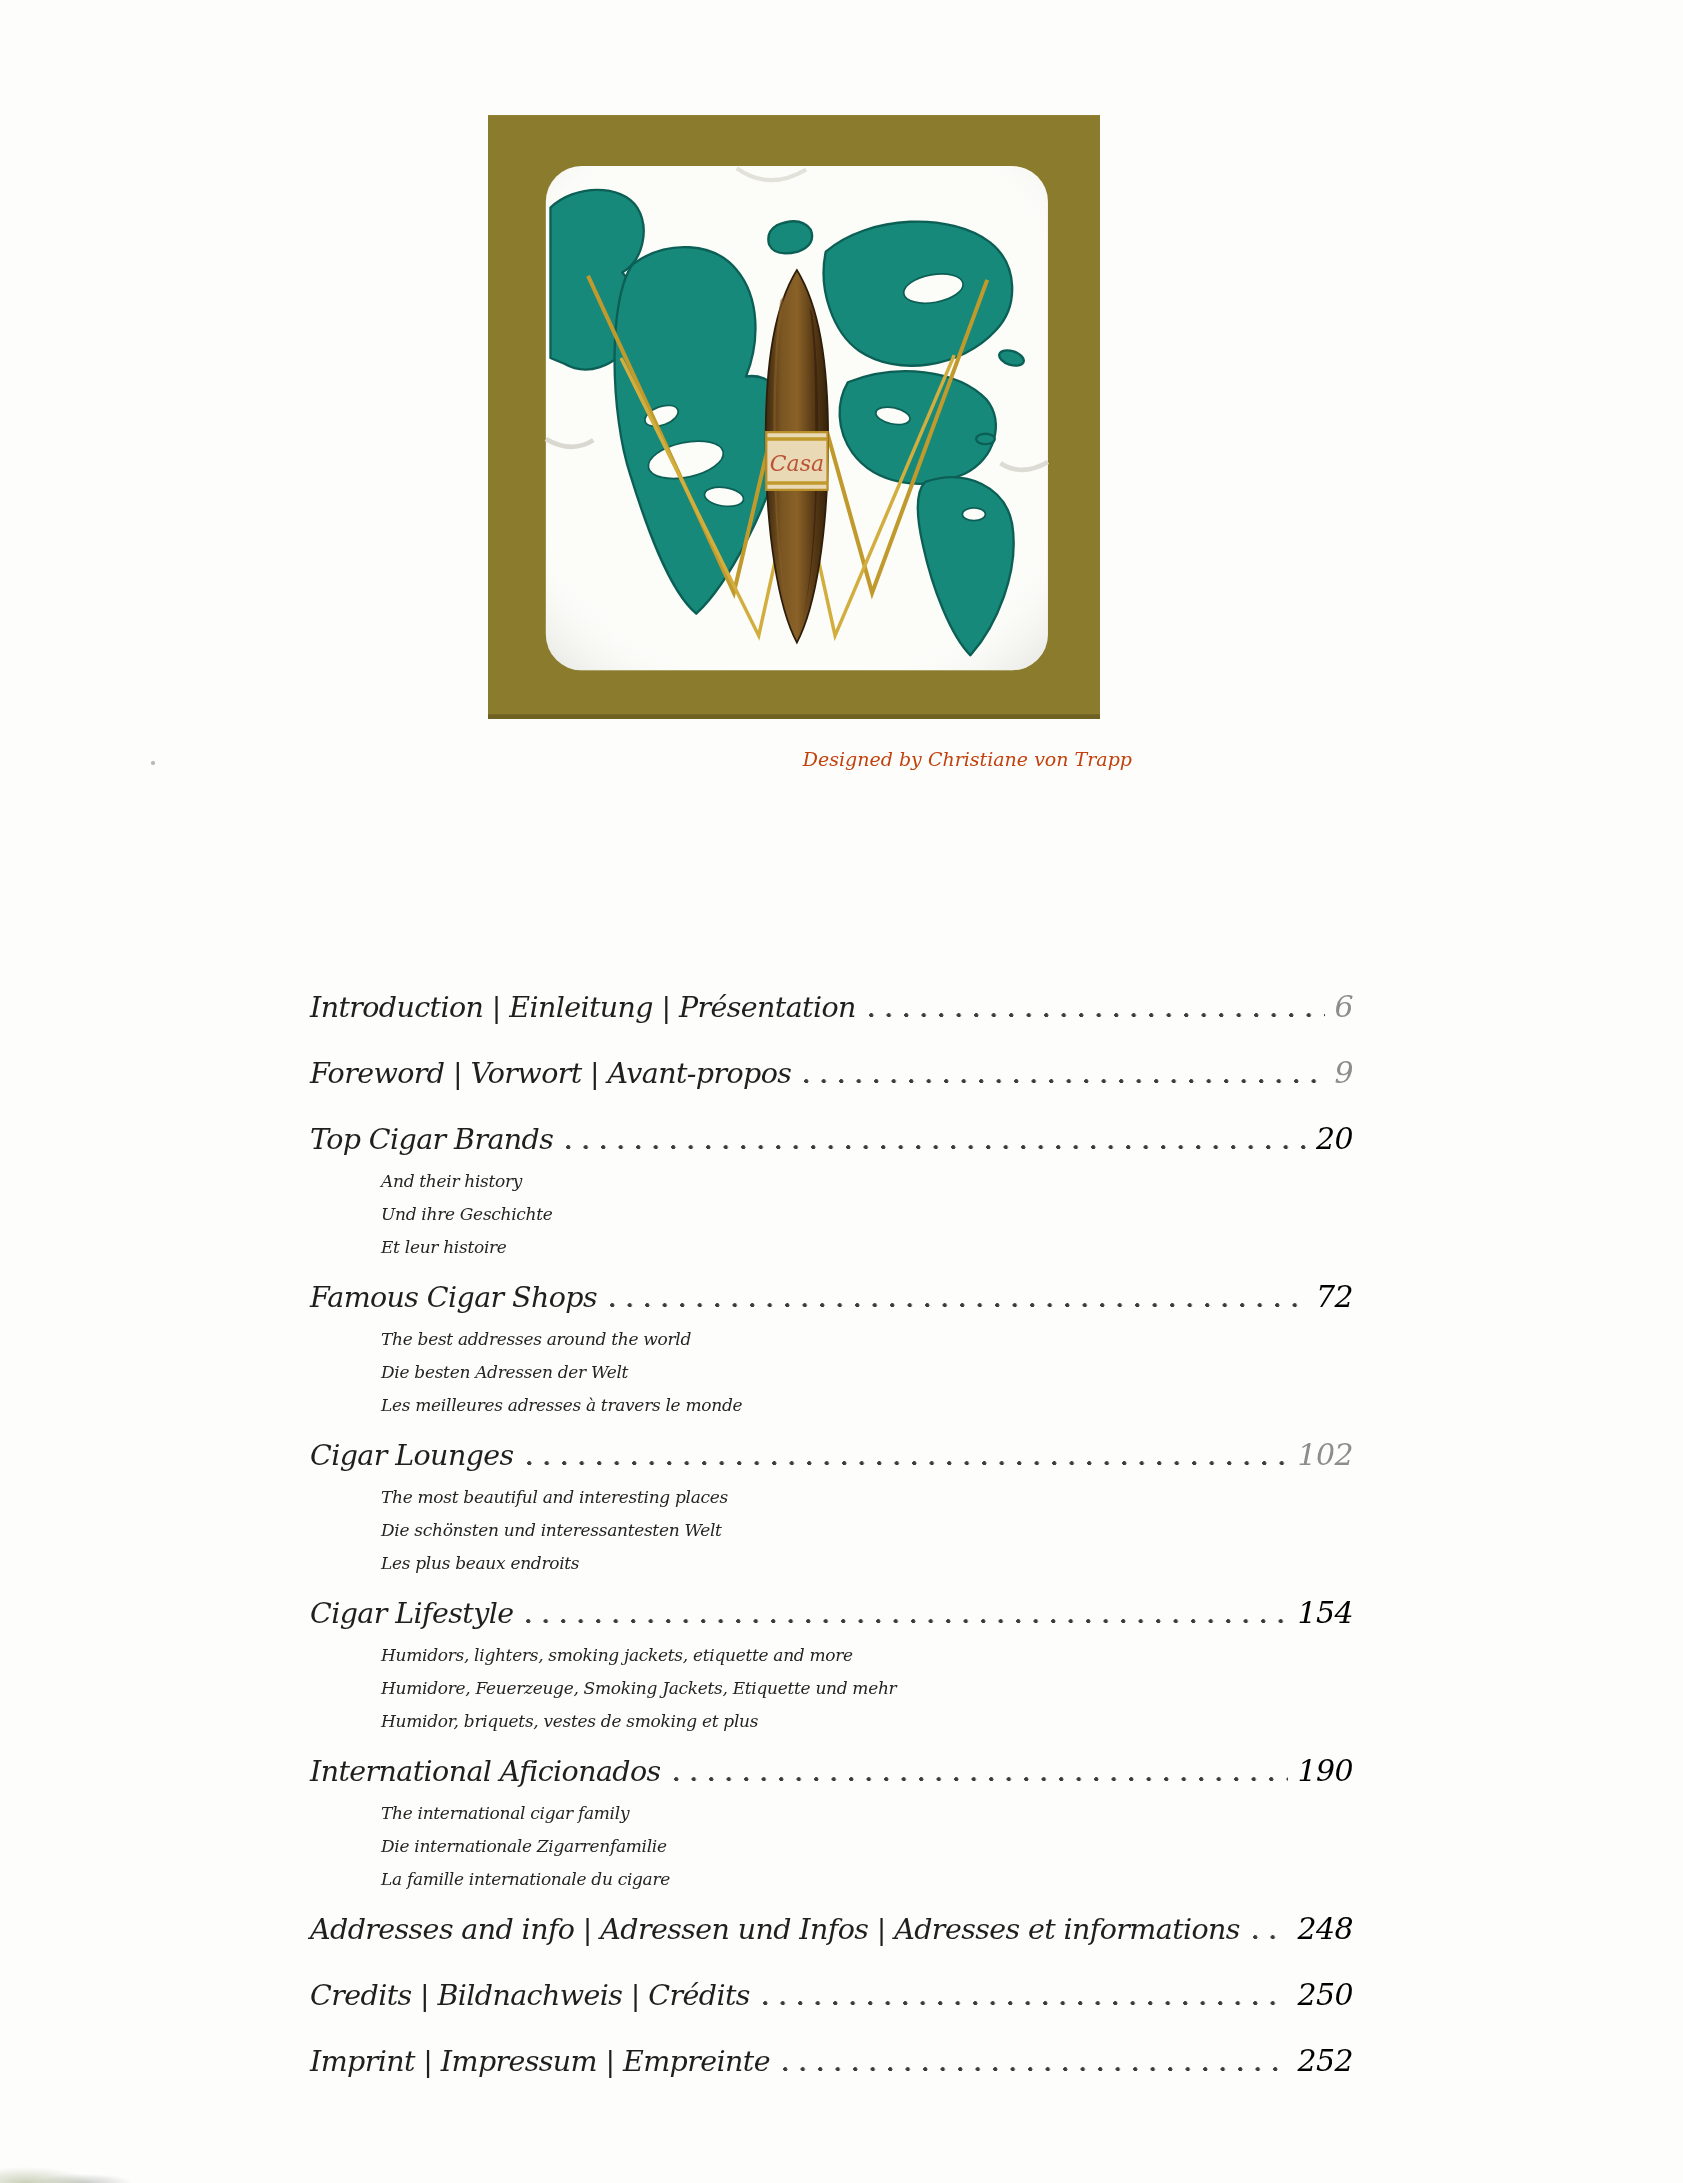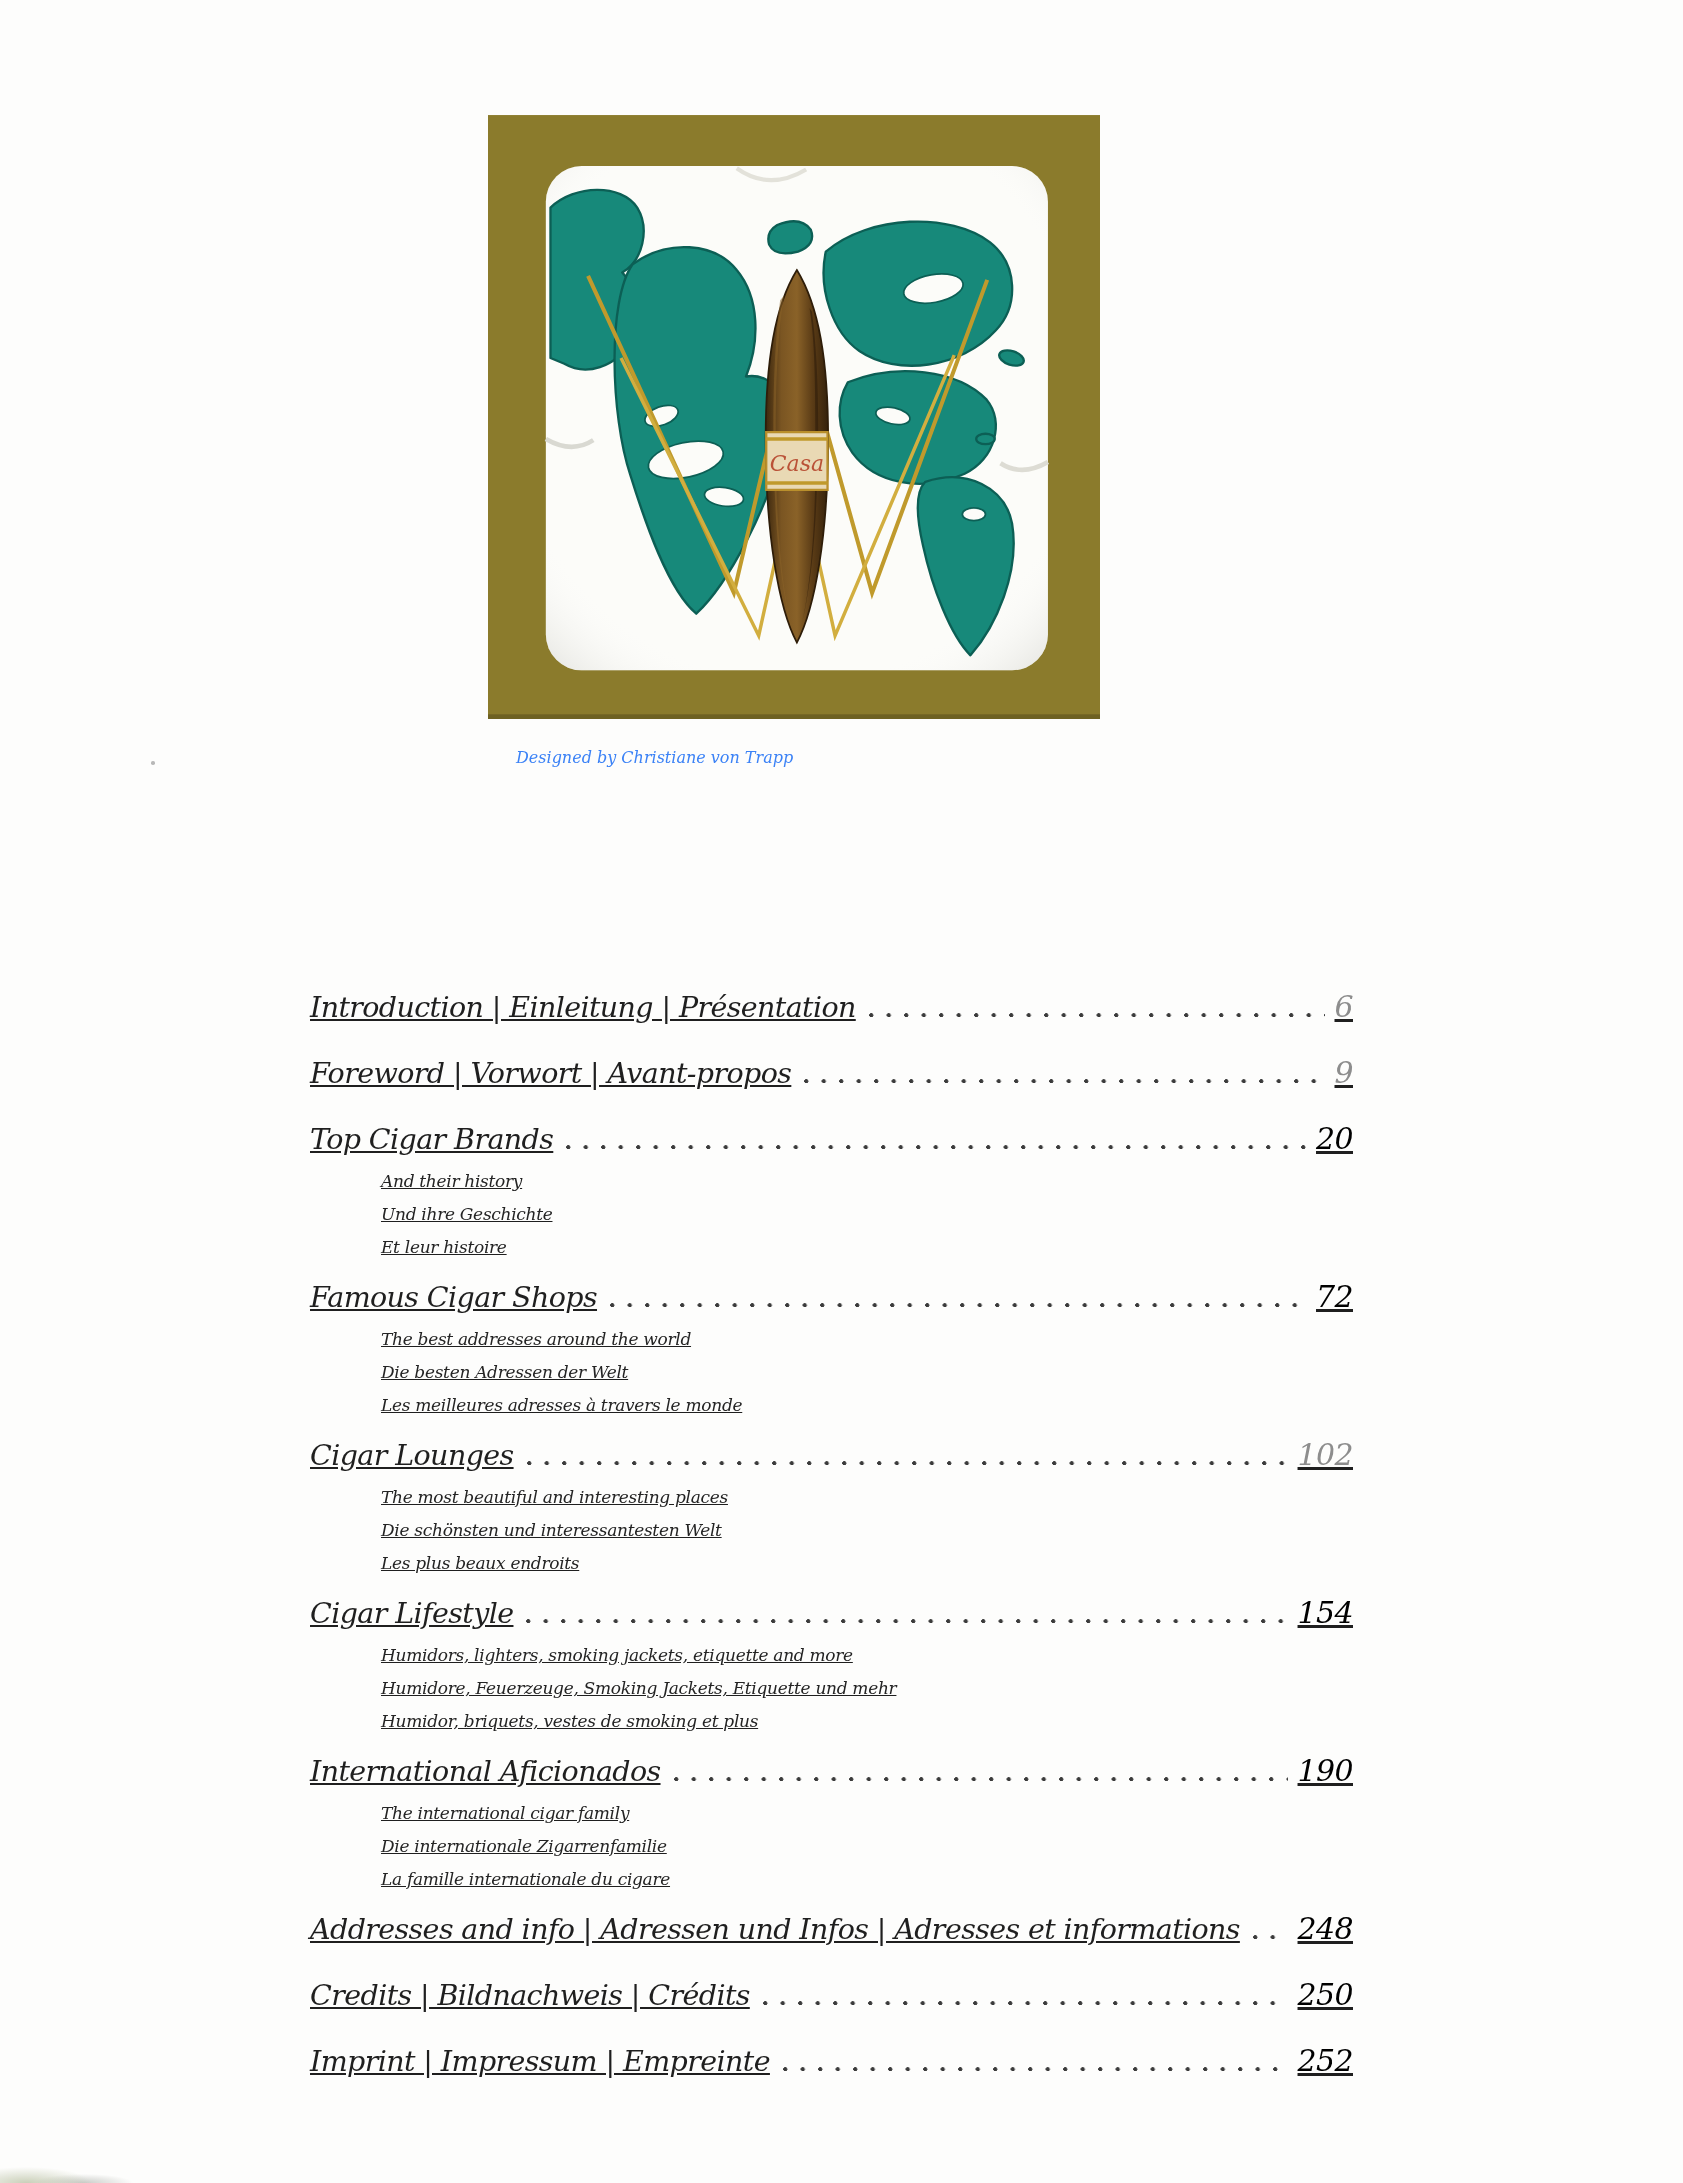--- a/index.html
+++ b/index.html
@@ -10,29 +10,29 @@
     font-style:italic;color:#1f1f1f;
   }
   
   .artwork{
     position:absolute;left:488px;top:113px;width:612px;height:608px;margin:0;
   }
   .artwork svg{display:block;width:100%;height:100%;}
   
   .caption{
     position:absolute;left:516px;top:748px;width:616px;
-    text-align:left;font-size:16px;letter-spacing:0px;color:#3b82f6;
+    text-align:right;font-size:19px;letter-spacing:0px;color:#c2410c;
   }
   .artifact-dot{
     position:absolute;left:151px;top:761px;width:3.5px;height:3.5px;border-radius:50%;
     background:#a6a6a6;opacity:.8;
   }
   
   .toc{
-    position:absolute;left:310px;top:989px;width:1043px;text-decoration:underline;
+    position:absolute;left:310px;top:989px;width:1043px;
   }
   .toc-entry{margin-bottom:29px;}
   .toc-entry.with-subs{margin-bottom:15px;}
   .toc-main{
     display:flex;align-items:baseline;font-size:28.5px;line-height:36px;
     letter-spacing:-0.6px;white-space:nowrap;
   }
   .toc-title{flex:0 0 auto;}
   .leader{
     flex:1 1 auto;height:5.2px;align-self:flex-end;margin:0 9.3px 8.2px 13px;

